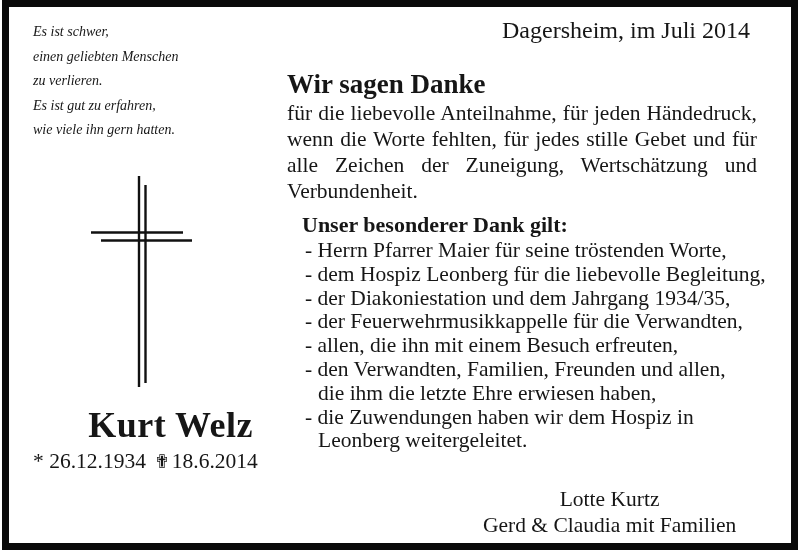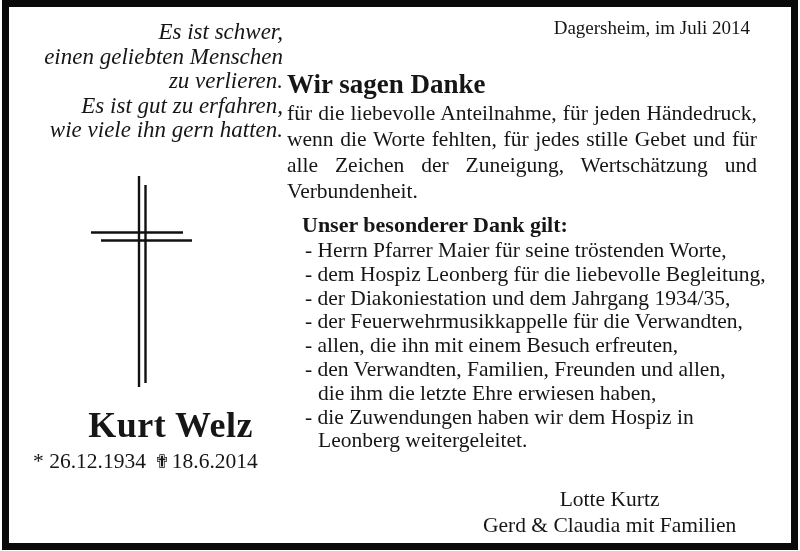--- a/index.html
+++ b/index.html
@@ -15,28 +15,28 @@
     position:absolute;
     left:2px;top:0;right:2px;bottom:1px;
     border:7px solid #0a0a0a;
     pointer-events:none;
   }
   
   .dateline{
     position:absolute;
     left:450px;top:17px;width:300px;
     text-align:right;
-    font-size:19px;
+    font-size:24px;
   }
   
   .poem{
     position:absolute;
     left:33px;top:20px;width:250px;
     font-style:italic;
-    font-size:23px;line-height:24.5px;text-align:right;
+    font-size:14px;line-height:24.5px;
   }
   
   .cross{
     position:absolute;
     left:85px;top:170px;
   }
   
   .deceased{
     position:absolute;
     left:33px;top:407px;width:220px;

